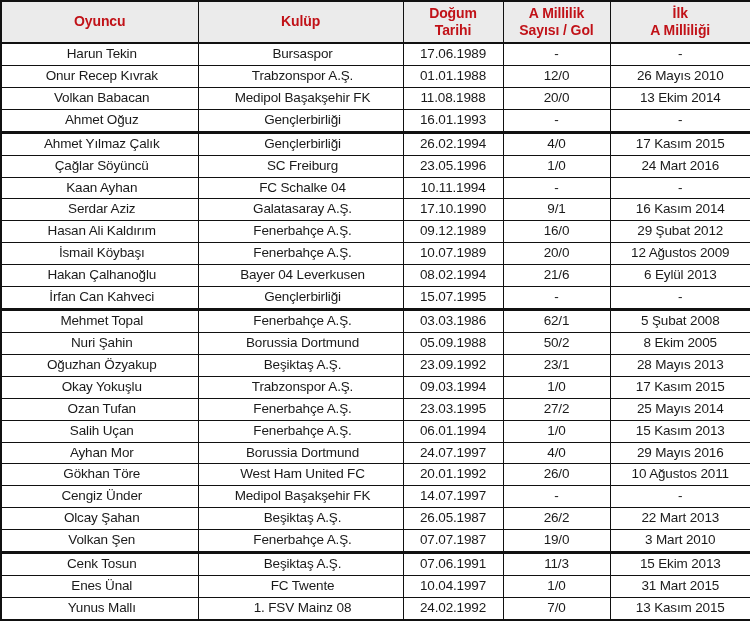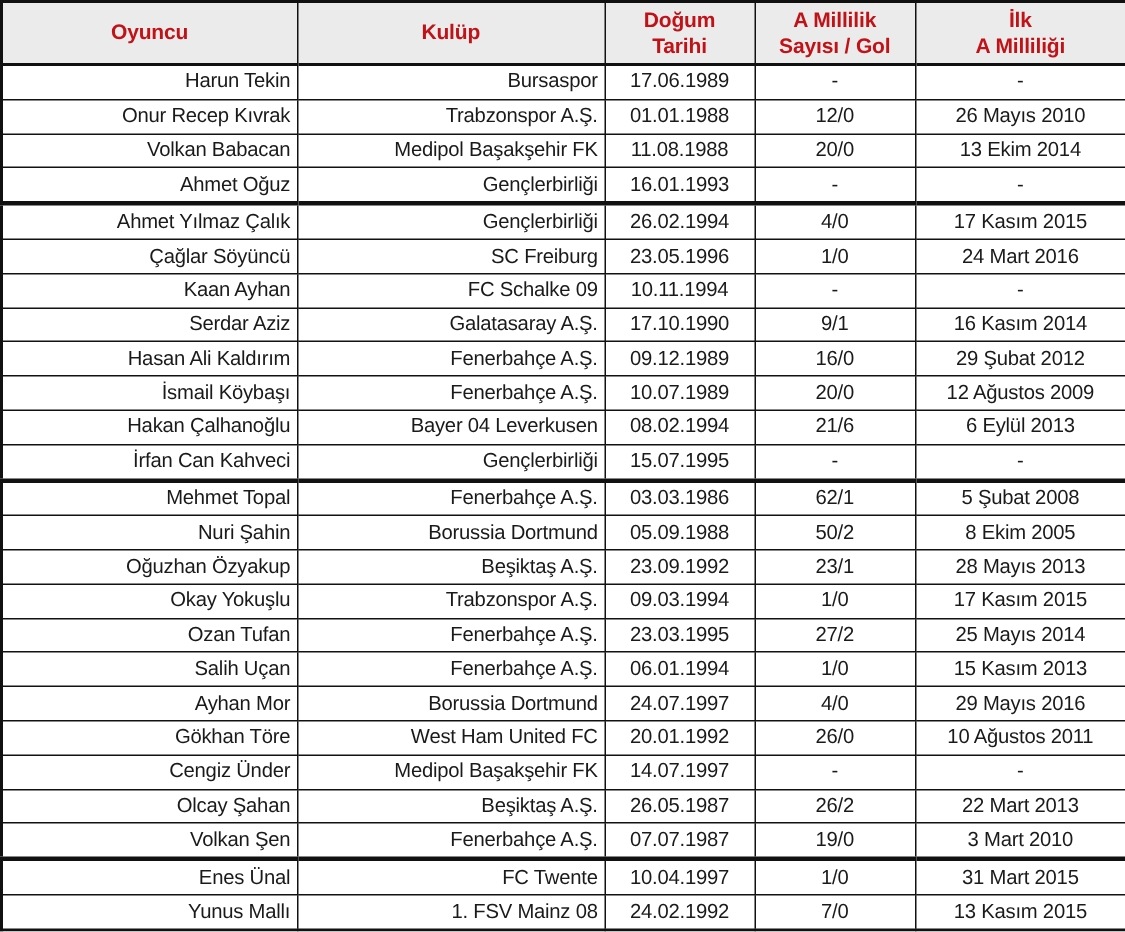--- a/index.html
+++ b/index.html
@@ -40,21 +40,21 @@
   }
   td{
     height:20px;
     font-size:13.5px;
     line-height:1.1;
     border:1.5px solid var(--border);
     padding:0 4px;
     letter-spacing:-0.15px;
     overflow:hidden;white-space:nowrap;
   }
-  td.al-left{text-align:right;padding-left:8px;}
+  td.al-left{text-align:center;padding-left:8px;}
   td.al-center{text-align:center;}
   tr.group-end td{border-bottom-width:3px;}
 </style>
 </head>
 <body>
 
 <table>
   <colgroup>
     <col class="c-player">
     <col class="c-club">
@@ -112,21 +112,21 @@
       </tr>
       <tr>
         <td class="al-left">Çağlar Söyüncü</td>
         <td class="al-left">SC Freiburg</td>
         <td class="al-center">23.05.1996</td>
         <td class="al-center">1/0</td>
         <td class="al-center">24 Mart 2016</td>
       </tr>
       <tr>
         <td class="al-left">Kaan Ayhan</td>
-        <td class="al-left">FC Schalke 09</td>
+        <td class="al-left">FC Schalke 04</td>
         <td class="al-center">10.11.1994</td>
         <td class="al-center">-</td>
         <td class="al-center">-</td>
       </tr>
       <tr>
         <td class="al-left">Serdar Aziz</td>
         <td class="al-left">Galatasaray A.Ş.</td>
         <td class="al-center">17.10.1990</td>
         <td class="al-center">9/1</td>
         <td class="al-center">16 Kasım 2014</td>
@@ -230,20 +230,27 @@
         <td class="al-center">22 Mart 2013</td>
       </tr>
       <tr class="group-end">
         <td class="al-left">Volkan Şen</td>
         <td class="al-left">Fenerbahçe A.Ş.</td>
         <td class="al-center">07.07.1987</td>
         <td class="al-center">19/0</td>
         <td class="al-center">3 Mart 2010</td>
       </tr>
       <tr>
+        <td class="al-left">Cenk Tosun</td>
+        <td class="al-left">Beşiktaş A.Ş.</td>
+        <td class="al-center">07.06.1991</td>
+        <td class="al-center">11/3</td>
+        <td class="al-center">15 Ekim 2013</td>
+      </tr>
+      <tr>
         <td class="al-left">Enes Ünal</td>
         <td class="al-left">FC Twente</td>
         <td class="al-center">10.04.1997</td>
         <td class="al-center">1/0</td>
         <td class="al-center">31 Mart 2015</td>
       </tr>
       <tr>
         <td class="al-left">Yunus Mallı</td>
         <td class="al-left">1. FSV Mainz 08</td>
         <td class="al-center">24.02.1992</td>

